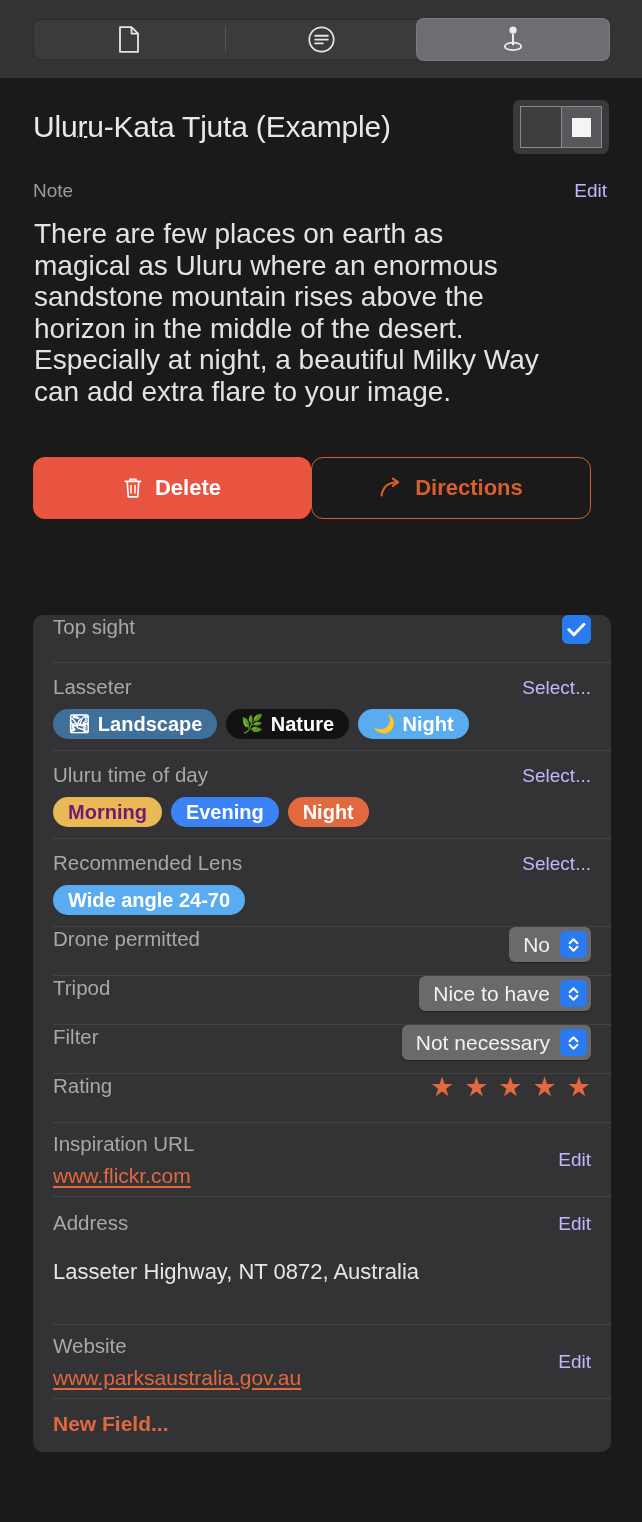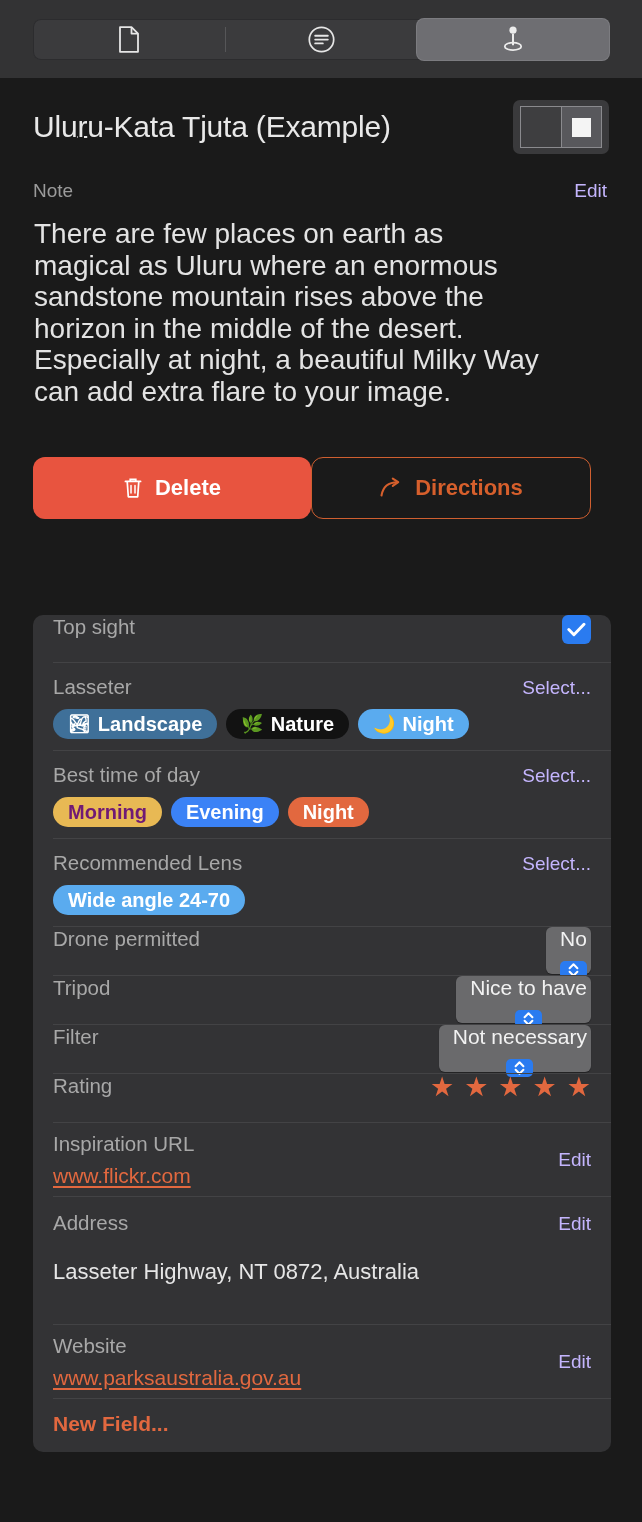--- a/index.html
+++ b/index.html
@@ -123,24 +123,23 @@
   .chip {
     display: inline-flex; align-items: center; gap: 7px;
     height: 30px; padding: 0 15px; border-radius: 15px;
     font-size: 20px; font-weight: 600; white-space: nowrap; cursor: pointer;
   }
   .chip .emoji { font-size: 18px; line-height: 1; }
 
   
   .popup {
     display: inline-flex; align-items: center; justify-content: space-between;
-    height: 47px; background: #6a6a6c; border-radius: 6px;
+    height: 35px; background: #6a6a6c; border-radius: 6px;
     padding: 0 4px 0 14px; gap: 10px; cursor: pointer;
     box-shadow: 0 1px 1px rgba(0,0,0,.35);
-    flex-direction: column;
   }
   .popup-label { font-size: 21px; color: #f2f2f2; white-space: nowrap; }
   .popup-arrows {
     width: 27px; height: 27px; border-radius: 5px; background: #2a7bf0;
     display: flex; align-items: center; justify-content: center;
   }
 
   
   .stars { display: flex; gap: 10px; }
   .star { color: #e2683f; font-size: 27px; line-height: 1; }
@@ -276,21 +275,21 @@
         </span>
         <span class="chip" style="background:#5aabef;color:#ffffff">
           <span class="emoji">🌙</span>
           <span>Night</span>
         </span>
       </div>
     </div>
 
     <div class="block sep">
       <div class="block-head">
-        <span class="row-label">Best time of day</span>
+        <span class="row-label">Uluru time of day</span>
         <span class="link-action">Select...</span>
       </div>
       <div class="chips">
         <span class="chip" style="background:#e8b954;color:#701a75">
           <span>Morning</span>
         </span>
         <span class="chip" style="background:#3b82f6;color:#ffffff">
           <span>Evening</span>
         </span>
         <span class="chip" style="background:#e2683f;color:#ffffff">

